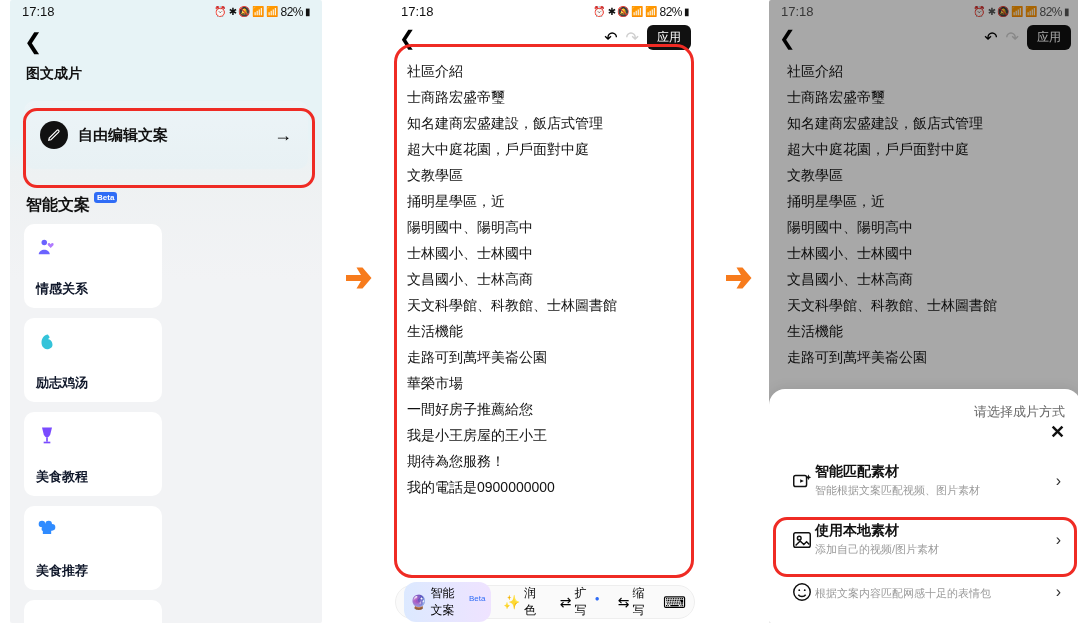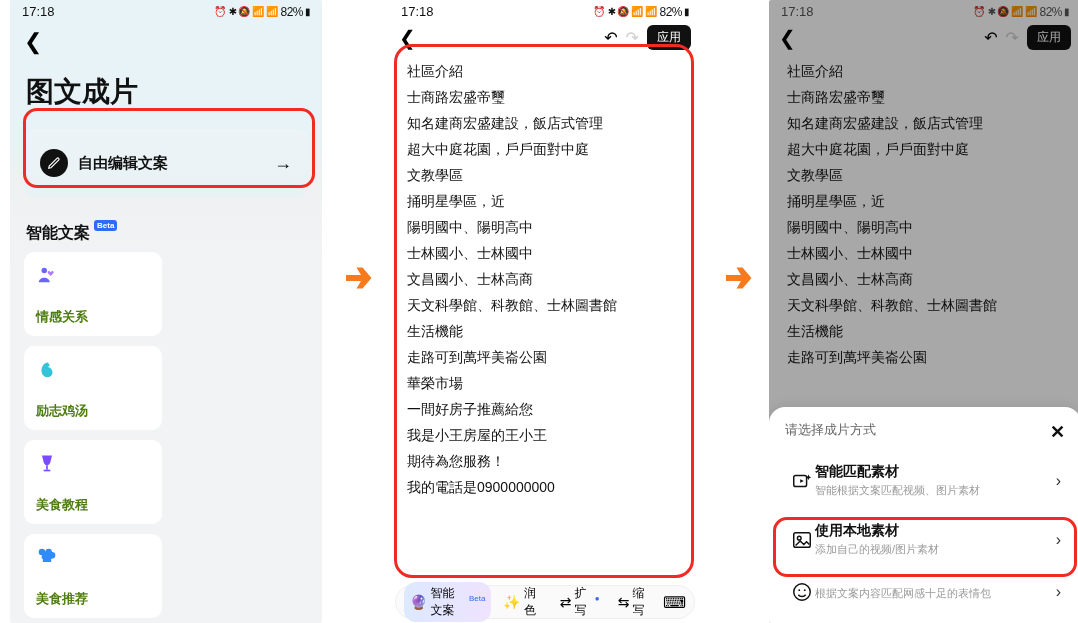--- a/index.html
+++ b/index.html
@@ -10,35 +10,35 @@
   .phone.p2 { left: 389px; top: 0; background: #ffffff; }
   .phone.p3 { left: 769px; top: 0; background: #ffffff; }
   .statusbar { display: flex; justify-content: space-between; align-items: center; padding: 4px 12px 2px 12px; font-size: 13px; font-weight: 500; color: #111; }
   .statusbar .icons { display: flex; align-items: center; gap: 2px; font-size: 10px; letter-spacing: -0.5px; }
   .statusbar .batt { font-size: 12px; font-weight: 500; }
   .phone.p3 .statusbar { color: #555; }
 
   
   .p1 .header { padding: 8px 14px 4px 14px; }
   .p1 .back { font-size: 22px; font-weight: 300; }
-  .p1 .title { font-size: 28px; font-weight: 700; padding: 6px 16px 12px 16px; color: #111; margin-top: 8px; }
+  .p1 .title { font-size: 14px; font-weight: 700; padding: 6px 16px 12px 16px; color: #111; }
   .free-card { margin: 6px 14px; background: linear-gradient(#ecf4f7,#e8f1f4); border-radius: 10px; padding: 20px 16px; display: flex; align-items: center; justify-content: space-between; }
   .free-card .left { display: flex; align-items: center; gap: 10px; }
   .free-card .dot { width: 28px; height: 28px; background: #111; border-radius: 50%; display: flex; align-items: center; justify-content: center; color: #fff; font-size: 14px; }
   .free-card .txt { font-size: 15px; font-weight: 600; color: #111; text-align: right; }
   .free-card .arrow { font-size: 18px; font-weight: 500; }
   .highlight-red { border: 3px solid #ef2b24; border-radius: 14px; }
   .hl1 { position:absolute; left:13px; top:108px; width:292px; height:80px; pointer-events:none; }
 
   .section-hdr { display:flex; align-items:flex-start; gap:4px; padding: 20px 16px 8px 16px; font-size: 16px; font-weight: 700; color:#111;}
   .beta { background:#2f6cf6; color:#fff; font-size:8px; padding:1px 3px; border-radius:3px; font-weight:600; transform:translateY(-3px);}
   .grid { display:flex; flex-wrap:wrap; gap:10px; padding:0 14px 12px 14px; }
   .tile { width:138px; height:84px; background:#fff; border-radius:10px; padding:12px 12px 10px 12px; display:flex; flex-direction:column; justify-content:space-between; }
   .tile .ic { width:22px; height:22px; display:flex; align-items:center; justify-content:center; font-size:18px;}
-  .tile .lb { font-size:13px; font-weight:600; color:#4d7c0f; }
+  .tile .lb { font-size:13px; font-weight:600; color:#0f172a; }
 
   
   .p2 .topbar { display:flex; align-items:center; justify-content:space-between; padding:4px 10px 2px 10px;}
   .p2 .topbar .l { font-size:20px; }
   .p2 .topbar .r { display:flex; align-items:center; gap:8px;}
   .undo,.redo{ font-size:16px; }
   .redo{ color:#cfcfcf; }
   .applybtn{ background:#111; color:#fff; border-radius:6px; font-size:12px; padding:4px 10px; font-weight:500;}
   .editor { padding: 6px 18px 2px 18px; font-size:14px; line-height:26px; color:#111; height:530px; overflow:hidden;}
   .editor p{ white-space:pre; }
@@ -51,21 +51,21 @@
   .sup{ color:#2f6cf6; font-size:8px; transform:translateY(-4px);}
   .kb{ margin-left:auto; font-size:16px;}
 
   
   .p3 .dim { position:absolute; inset:0; background:rgba(0,0,0,.34); }
   .p3 .topbar { display:flex; align-items:center; justify-content:space-between; padding:4px 10px 2px 10px; position:relative; z-index:0;}
   .p3 .topbar .l{font-size:20px;}
   .p3 .topbar .r{display:flex;align-items:center;gap:8px;}
   .p3 .editor { padding: 6px 18px 2px 18px; font-size:14px; line-height:26px; color:#111; position:relative; z-index:0;}
   .sheet{ position:absolute; left:0; right:0; bottom:0; background:#fff; border-radius:16px 16px 0 0; padding:14px 16px 8px 16px; z-index:2; box-shadow:0 -2px 12px rgba(0,0,0,.08);}
-  .sheet .shdr{ display:flex; justify-content:space-between; align-items:flex-start; font-size:13px; color:#666; padding-bottom:8px;}
+  .sheet .shdr{ display:flex; justify-content:space-between; align-items:flex-end; font-size:13px; color:#666; padding-bottom:8px;flex-direction:column;}
   .sheet .close{ font-size:18px; font-weight:600; color:#111;}
   .opt{ display:flex; align-items:center; gap:0; padding:12px 4px; }
   .opt .oi{ width:26px; display:flex; justify-content:center; font-size:18px;}
   .opt .otxt{ flex:1;}
   .opt .otitle{ font-size:14px; font-weight:600; color:#111; display:flex; align-items:flex-start; gap:3px;}
   .opt .osub{ font-size:11px; color:#9a9a9a; margin-top:2px;}
   .opt .chev{ font-size:16px; color:#333;}
   .newtag{ background:#2f6cf6; color:#fff; font-size:8px; padding:0 3px; border-radius:3px; transform:translateY(-2px);}
   .hl3{ position:absolute; left:4px; width:304px; bottom:46px; height:60px; border:3px solid #ef2b24; border-radius:14px; pointer-events:none; z-index:3;}
 

